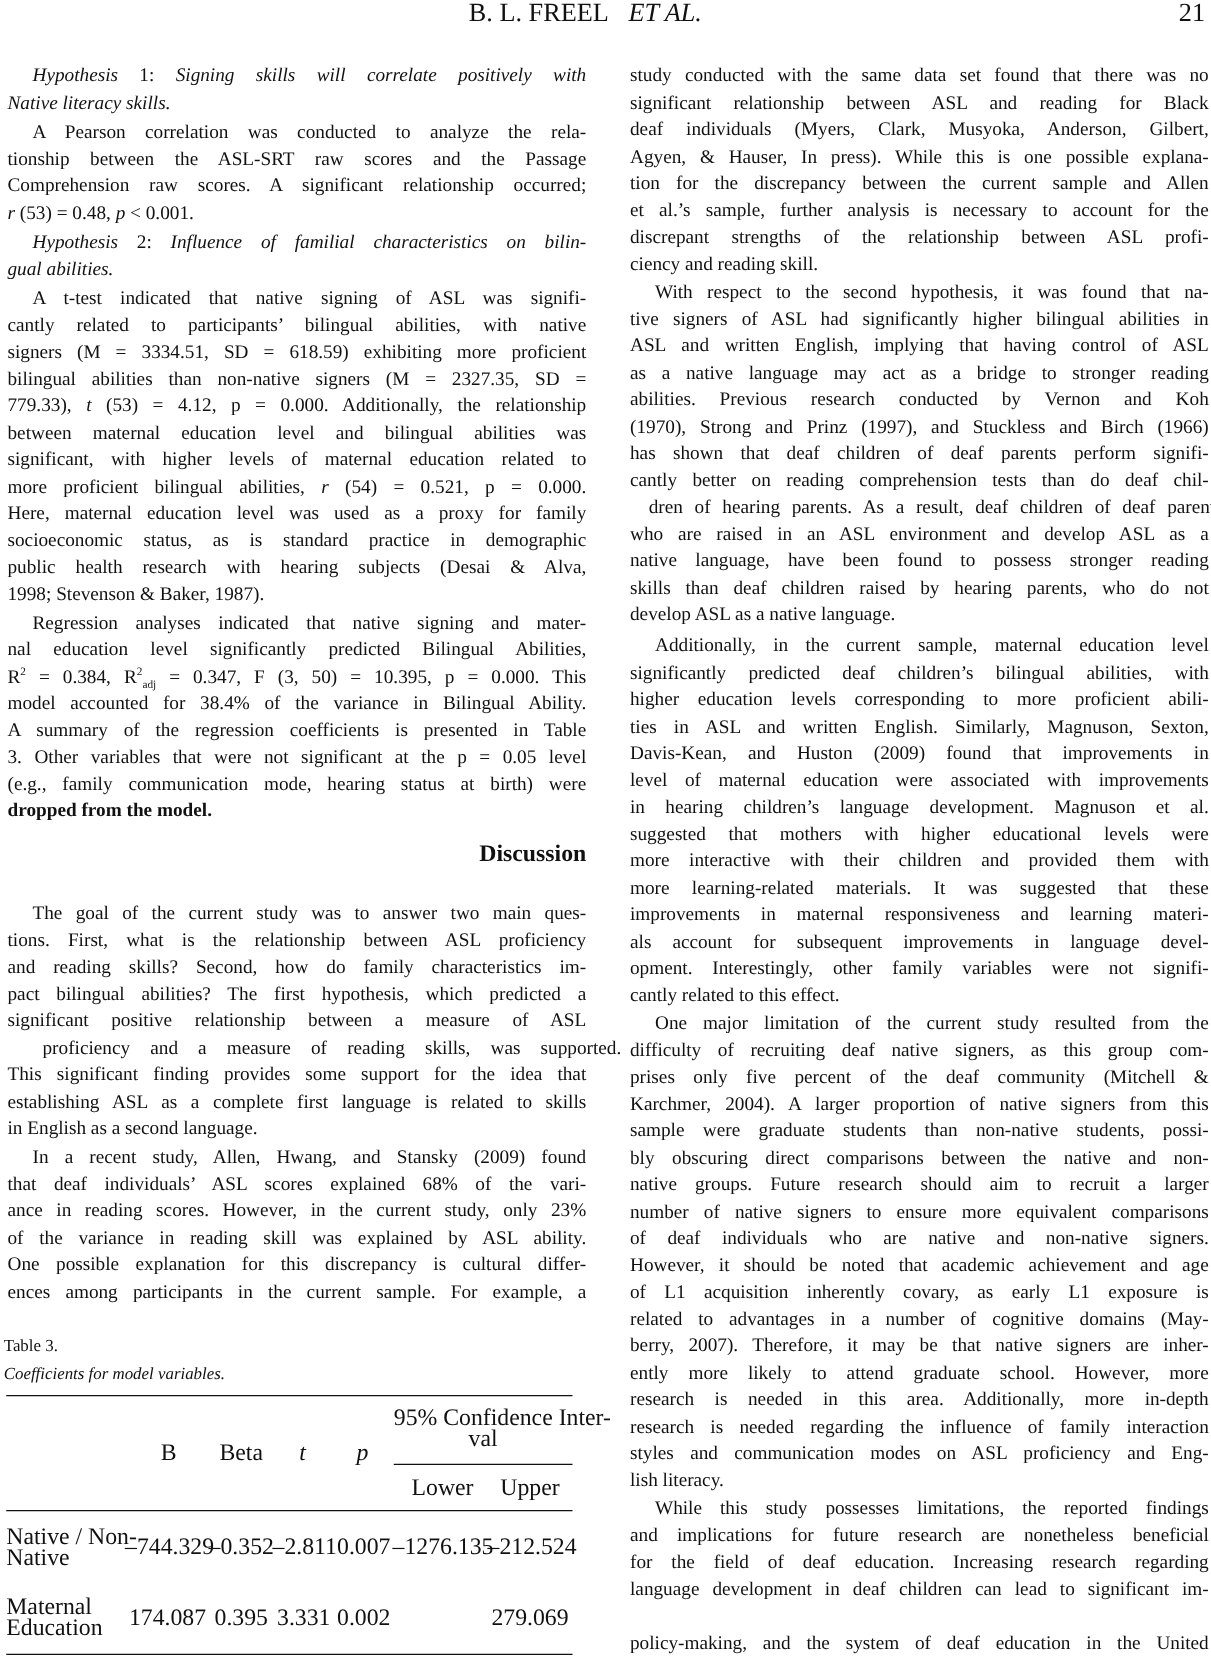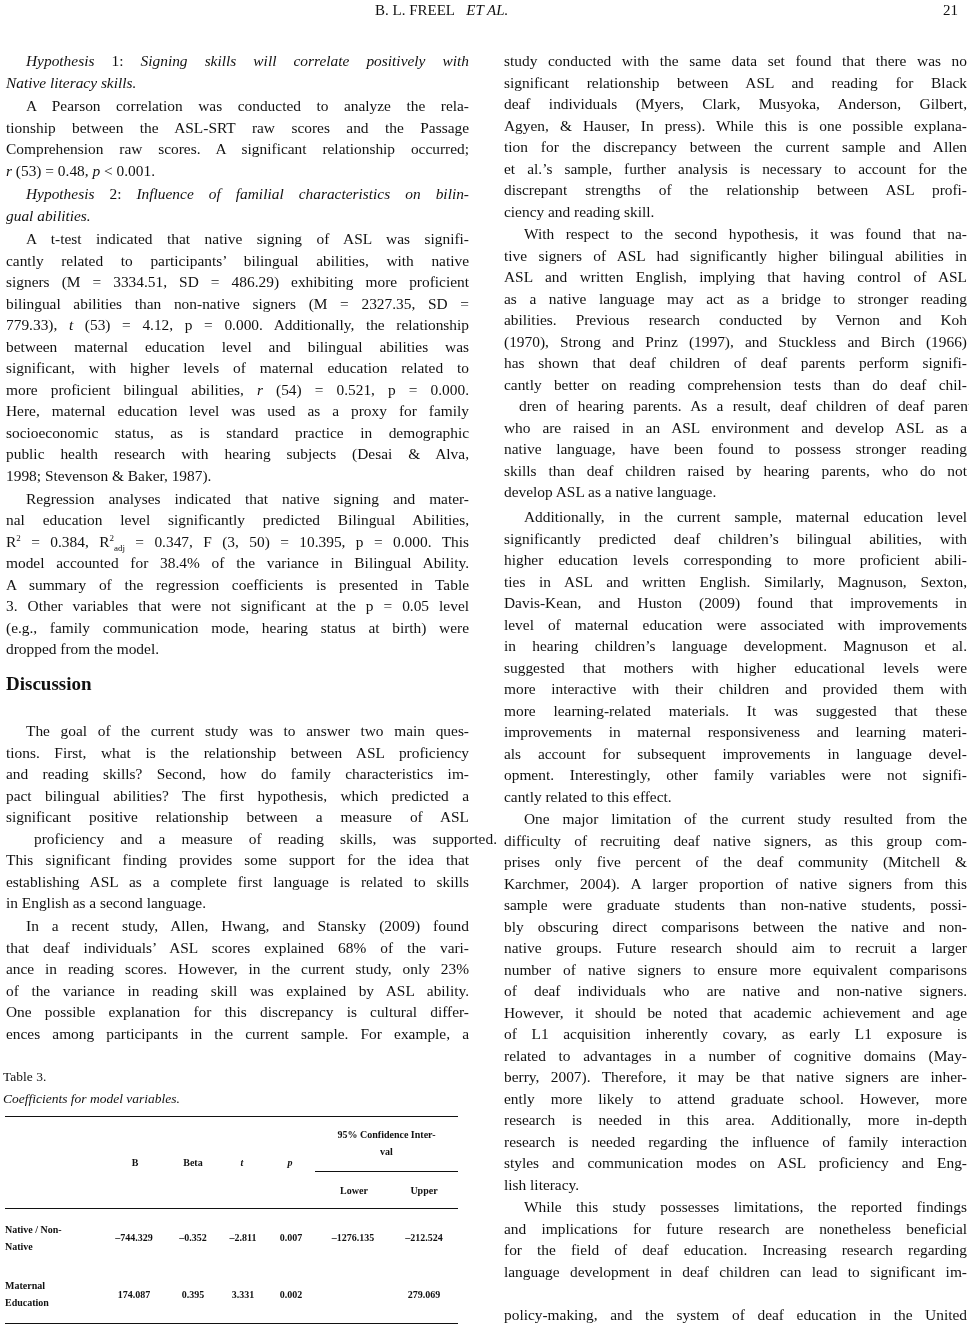--- a/index.html
+++ b/index.html
@@ -1,29 +1,29 @@
 <!DOCTYPE html>
 <html><head>
 <meta charset="utf-8">
 <style>
   html, body { margin: 0; padding: 0; background: #ffffff; }
   body { width: 969px; height: 1326px; position: relative; overflow: hidden;
          font-family: "Liberation Serif", "DejaVu Serif", serif; color: #111; }
-  .hdr { position: absolute; top: 0; font-size: 15px; line-height: 20px; }
+  .hdr { position: absolute; top: 0; font-size: 21px; line-height: 20px; }
   .col { position: absolute; width: 463px; font-size: 15.4px; }
   .line { position: absolute; left: 0; width: 463px; height: 22px; line-height: 22px;
           white-space: nowrap; text-align: justify; text-align-last: justify; }
   .line.last { text-align-last: left; }
   .line.ind { text-indent: 20px; }
   .it { font-style: italic; }
-  .heading { position: absolute; left: 0; width: 463px; text-align: left; font-weight: bold;
+  .heading { position: absolute; left: 0; width: 463px; text-align: right; font-weight: bold;
              font-size: 19px; line-height: 24px; }
   .cap { position: absolute; left: 3px; font-size: 13.5px; line-height: 20px; white-space: nowrap; }
   .rule { position: absolute; height: 1px; background: #111; }
-  .cell { position: absolute; font-size: 10px; line-height: 17px; text-align: center; white-space: nowrap; font-weight: bold; }
+  .cell { position: absolute; font-size: 19px; line-height: 17px; text-align: center; white-space: nowrap; }
   .cell.left { text-align: left; }
   sup, sub { font-size: 9px; line-height: 0; }
 </style>
 </head>
 <body>
 
 <div class="hdr" style="left:375px;">
   <span>B. L. FREEL</span>&nbsp;&nbsp;&nbsp;<span class="it">ET AL.</span>
 </div>
 <div class="hdr" style="left:943px;">21</div>
@@ -42,21 +42,21 @@
     <span class="it">r</span><span> (53) = 0.48, </span><span class="it">p</span><span> &lt; 0.001.</span>
   </div>
 
   <div class="line ind" style="top:133px;">
     <span class="it">Hypothesis</span><span> 2: </span><span class="it">Influence of familial characteristics on bilin-</span>
   </div>
   <div class="line last it" style="top:155px;">gual abilities.</div>
 
   <div class="line ind" style="top:178px;">A t-test indicated that native signing of ASL was signifi-</div>
   <div class="line" style="top:200px;">cantly related to participants’ bilingual abilities, with native</div>
-  <div class="line" style="top:221px;">signers (M = 3334.51, SD = 486.29) exhibiting more proficient</div>
+  <div class="line" style="top:221px;">signers (M = 3334.51, SD = 618.59) exhibiting more proficient</div>
   <div class="line" style="top:243px;">bilingual abilities than non-native signers (M = 2327.35, SD =</div>
   <div class="line" style="top:264px;">
     <span>779.33), </span><span class="it">t</span><span> (53) = 4.12, p = 0.000. Additionally, the relationship</span>
   </div>
   <div class="line" style="top:286px;">between maternal education level and bilingual abilities was</div>
   <div class="line" style="top:307px;">significant, with higher levels of maternal education related to</div>
   <div class="line" style="top:329px;">
     <span>more proficient bilingual abilities, </span><span class="it">r</span><span> (54) = 0.521, p = 0.000.</span>
   </div>
   <div class="line" style="top:350px;">Here, maternal education level was used as a proxy for family</div>
@@ -66,21 +66,21 @@
 
   <div class="line ind" style="top:438px;">Regression analyses indicated that native signing and mater-</div>
   <div class="line" style="top:459px;">nal education level significantly predicted Bilingual Abilities,</div>
   <div class="line" style="top:481px;">
     <span>R</span><sup>2</sup><span> = 0.384, R</span><sup>2</sup><sub>adj</sub><span> = 0.347, F (3, 50) = 10.395, p = 0.000. This</span>
   </div>
   <div class="line" style="top:502px;">model accounted for 38.4% of the variance in Bilingual Ability.</div>
   <div class="line" style="top:524px;">A summary of the regression coefficients is presented in Table</div>
   <div class="line" style="top:545px;">3. Other variables that were not significant at the p = 0.05 level</div>
   <div class="line" style="top:567px;">(e.g., family communication mode, hearing status at birth) were</div>
-  <div class="line last" style="top:588px;">dropped from the model.</div>
+  <div class="line last" style="top:588px;font-weight:bold;">dropped from the model.</div>
 
   <div class="heading" style="top:622px;">Discussion</div>
 
   <div class="line ind" style="top:670px;">The goal of the current study was to answer two main ques-</div>
   <div class="line" style="top:692px;">tions. First, what is the relationship between ASL proficiency</div>
   <div class="line" style="top:713px;">and reading skills? Second, how do family characteristics im-</div>
   <div class="line" style="top:735px;">pact bilingual abilities? The first hypothesis, which predicted a</div>
   <div class="line" style="top:756px;">significant positive relationship between a measure of ASL</div>
   <div class="line" style="top:778px;margin-left:28px;">proficiency and a measure of reading skills, was supported.</div>
   <div class="line" style="top:799px;">This significant finding provides some support for the idea that</div>

